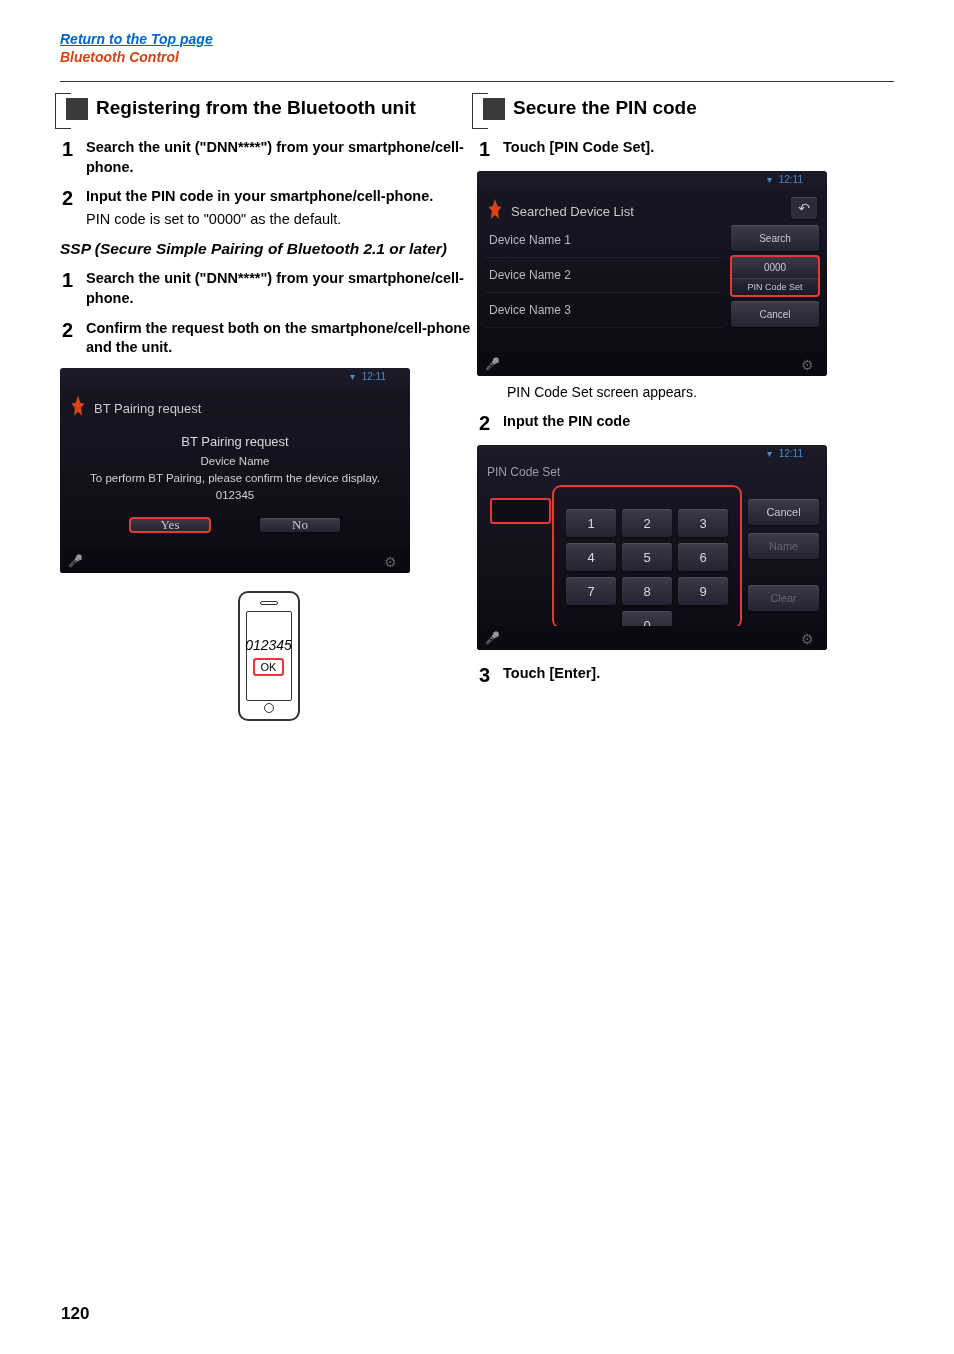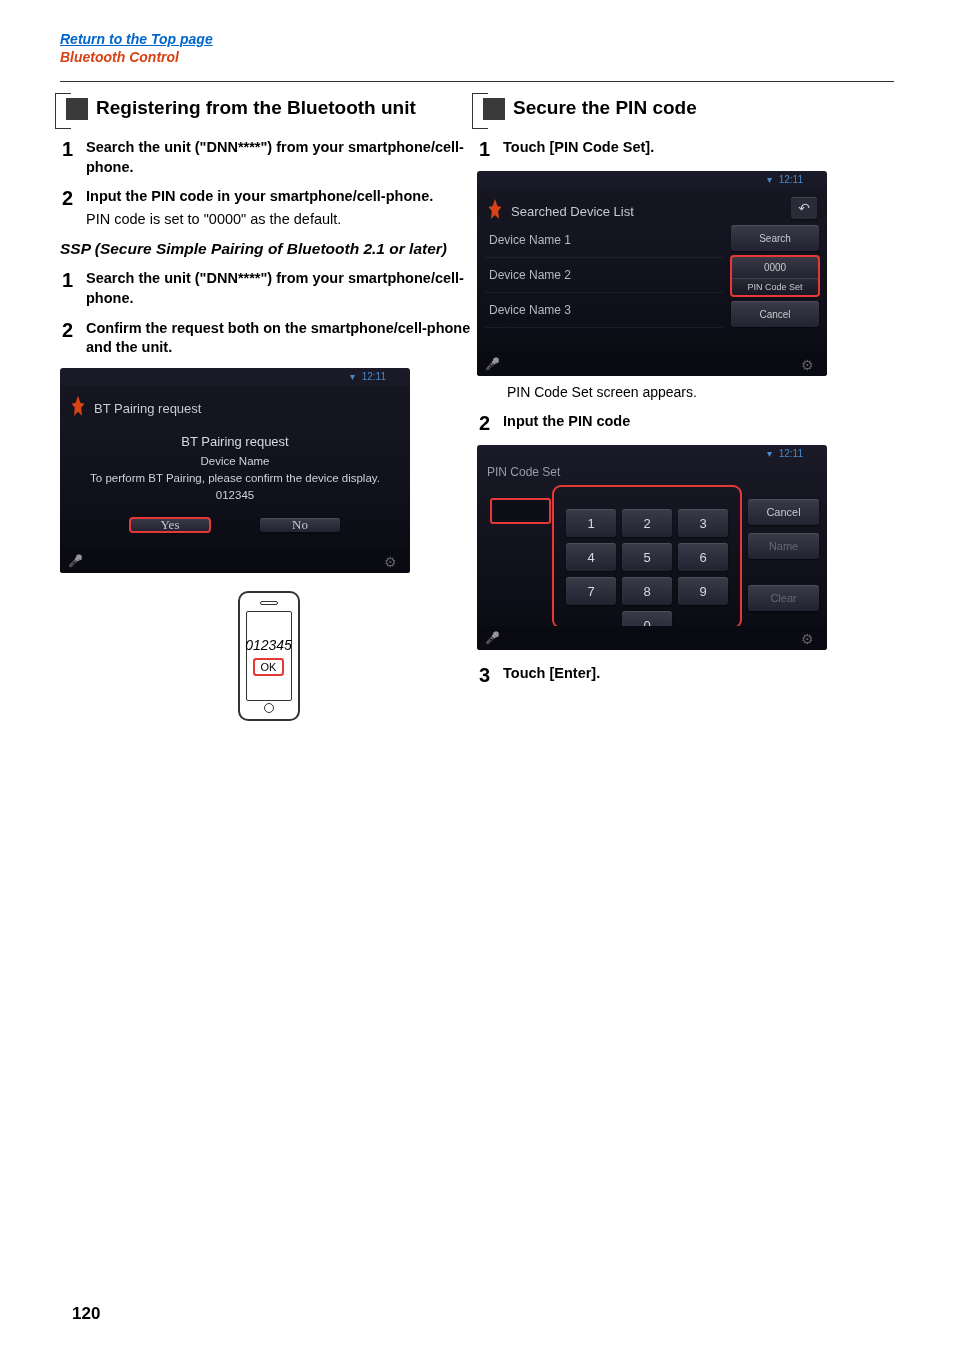--- a/index.html
+++ b/index.html
@@ -126,21 +126,21 @@
     .keypad-highlight { outline: 2px solid #e53935; outline-offset: 4px; border-radius: 3px; padding: 8px; margin-top: 2px;}
     .pin-sidebuttons { width: 72px; display: flex; flex-direction: column; gap: 8px; padding-top: 10px; margin-left: 12px; }
     .pin-btn {
       height: 26px; background: linear-gradient(180deg, #3a3a48 0%, #222230 100%);
       border-radius: 3px; display: flex; align-items: center; justify-content: center;
       font-size: 11px; color: #c8c8d0;
       box-shadow: inset 0 1px 1px rgba(255,255,255,0.12), 0 1px 2px rgba(0,0,0,0.6);
     }
     .pin-btn.dim { color: #666670; }
 
-    .page-number { position: absolute; bottom: 30px; left: 72px; font-size: 17px; font-weight: bold; }
+    .page-number { position: absolute; bottom: 30px; left: 61px; font-size: 17px; font-weight: bold; }
   </style>
 </head>
 <body>
 
 <div class="header-links">
   <a class="top-link">Return to the Top page</a><br>
   <span class="bt-control">Bluetooth Control</span>
 </div>
 <hr class="divider">
 

